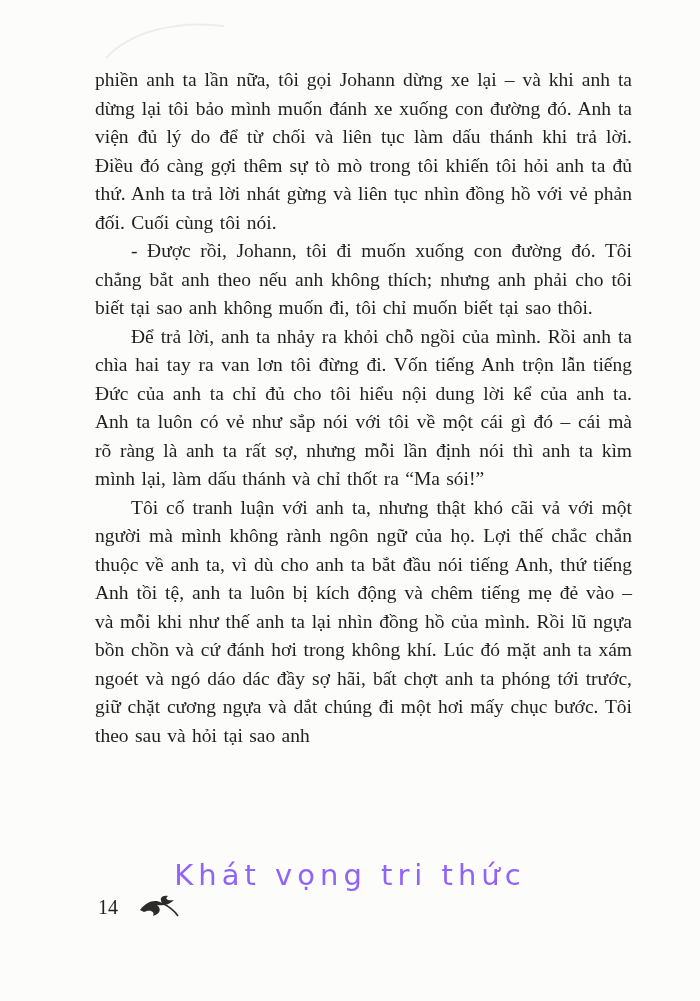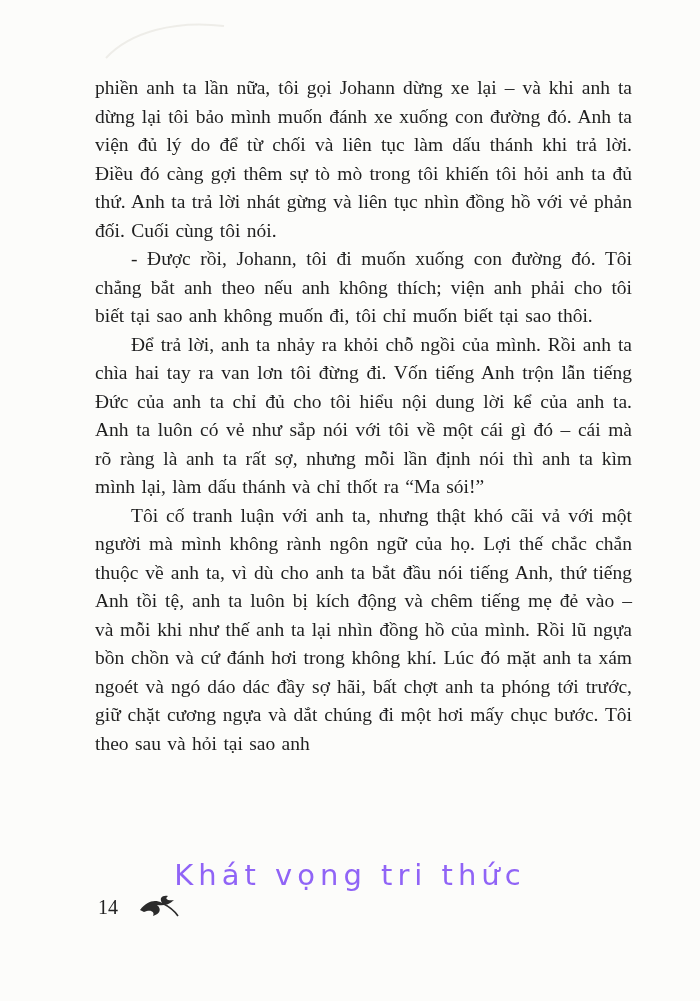--- a/index.html
+++ b/index.html
@@ -18,21 +18,21 @@
   }
   .scan-curve {
     position: absolute;
     left: 100px;
     top: 14px;
     opacity: 0.55;
   }
   .text-block {
     position: absolute;
     left: 95px;
-    top: 74px;
+    top: 66px;
     width: 537px;
     color: #1f1f1f;
     font-size: 19.5px;
     line-height: 28.5px;
     text-align: justify;
     text-justify: inter-word;
   }
   .para {
     margin: 0;
     text-indent: 36px;
@@ -92,21 +92,21 @@
   <svg class="scan-curve" width="130" height="50" viewBox="0 0 130 50">
     <path d="M6 44 C 30 18, 75 6, 124 12" fill="none" stroke="#e3e1db" stroke-width="2"></path>
   </svg>
 
   <div class="watermark">
     <div class="wm-tagline">Khát vọng tri thức</div>
   </div>
 
   <div class="text-block">
     <p class="para cont">phiền anh ta lần nữa, tôi gọi Johann dừng xe lại – và khi anh ta dừng lại tôi bảo mình muốn đánh xe xuống con đường đó. Anh ta viện đủ lý do để từ chối và liên tục làm dấu thánh khi trả lời. Điều đó càng gợi thêm sự tò mò trong tôi khiến tôi hỏi anh ta đủ thứ. Anh ta trả lời nhát gừng và liên tục nhìn đồng hồ với vẻ phản đối. Cuối cùng tôi nói.</p>
-    <p class="para">- Được rồi, Johann, tôi đi muốn xuống con đường đó. Tôi chẳng bắt anh theo nếu anh không thích; viện anh phải cho tôi biết tại sao anh không muốn đi, tôi chỉ muốn biết tại sao thôi.</p>
+    <p class="para">- Được rồi, Johann, tôi đi muốn xuống con đường đó. Tôi chẳng bắt anh theo nếu anh không thích; nhưng anh phải cho tôi biết tại sao anh không muốn đi, tôi chỉ muốn biết tại sao thôi.</p>
     <p class="para">Để trả lời, anh ta nhảy ra khỏi chỗ ngồi của mình. Rồi anh ta chìa hai tay ra van lơn tôi đừng đi. Vốn tiếng Anh trộn lẫn tiếng Đức của anh ta chỉ đủ cho tôi hiểu nội dung lời kể của anh ta. Anh ta luôn có vẻ như sắp nói với tôi về một cái gì đó – cái mà rõ ràng là anh ta rất sợ, nhưng mỗi lần định nói thì anh ta kìm mình lại, làm dấu thánh và chỉ thốt ra “Ma sói!”</p>
     <p class="para">Tôi cố tranh luận với anh ta, nhưng thật khó cãi vả với một người mà mình không rành ngôn ngữ của họ. Lợi thế chắc chắn thuộc về anh ta, vì dù cho anh ta bắt đầu nói tiếng Anh, thứ tiếng Anh tồi tệ, anh ta luôn bị kích động và chêm tiếng mẹ đẻ vào – và mỗi khi như thế anh ta lại nhìn đồng hồ của mình. Rồi lũ ngựa bồn chồn và cứ đánh hơi trong không khí. Lúc đó mặt anh ta xám ngoét và ngó dáo dác đầy sợ hãi, bất chợt anh ta phóng tới trước, giữ chặt cương ngựa và dắt chúng đi một hơi mấy chục bước. Tôi theo sau và hỏi tại sao anh</p>
   </div>
 
   <div class="footer">
     <span>14</span>
     <span class="ornament">
       <svg width="42" height="26" viewBox="0 0 42 26">
         <path d="M2 16 C 9 7, 17 5, 24 9 C 21 4, 24 1, 30 2 C 26 5, 30 7, 36 6 C 31 11, 25 12, 19 11 C 24 15, 22 20, 15 22 C 17 18, 13 15, 6 18 Z" fill="#2b2b2b"></path>
         <path d="M24 9 C 30 12, 36 16, 40 22" fill="none" stroke="#2b2b2b" stroke-width="1.6"></path>

